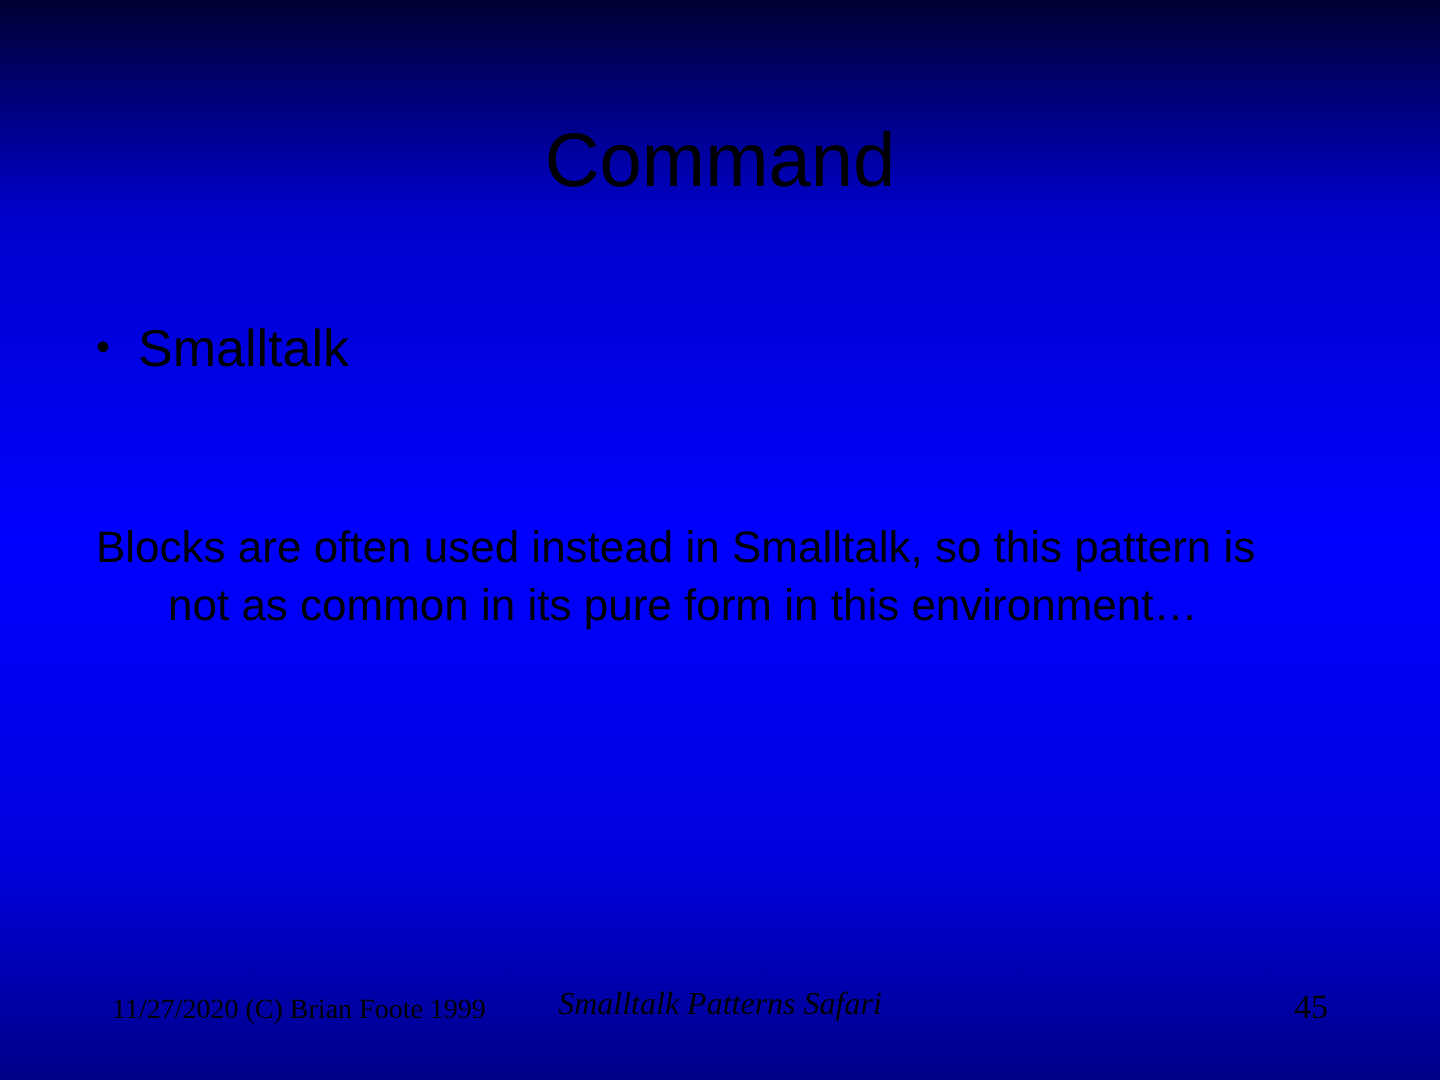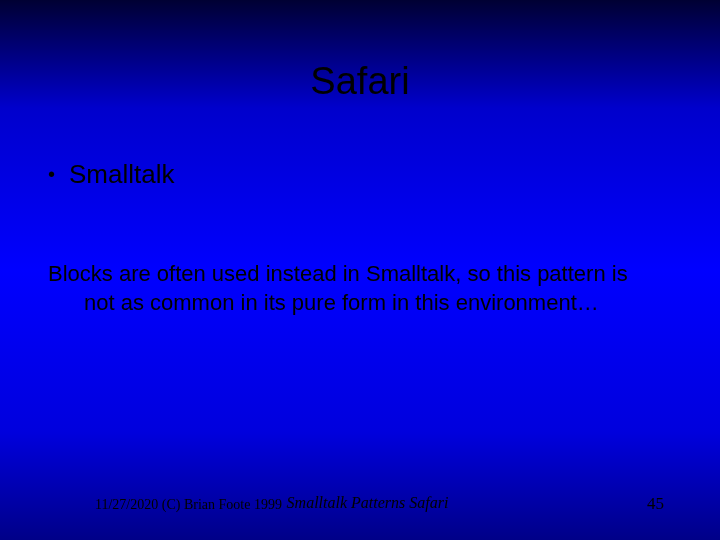--- a/index.html
+++ b/index.html
@@ -49,24 +49,23 @@
       margin-top: 32px;
     }
     .footer {
       position: absolute;
       bottom: 26px;
       left: 0;
       right: 0;
       display: flex;
       justify-content: space-between;
       align-items: baseline;
-      padding-left: 80px;
+      padding-left: 56px;
       padding-right: 56px;
       color: #000000;
-      margin-left: 15px;
     }
     .footer-left {
       font-size: 14px;
       font-family: "Times New Roman", serif;
     }
     .footer-center {
       font-size: 16px;
       font-family: Liberation Serif, serif;
       font-style: italic;
       position: absolute;
@@ -74,21 +73,21 @@
       transform: translateX(-50%);
     }
     .footer-right {
       font-size: 17px;
       font-family: "Times New Roman", serif;
     }
   </style>
 </head>
 <body>
 
-<div class="slide-title">Safari</div>
+<div class="slide-title">Command</div>
 
 <div class="bullet-section">
   <div class="bullet-item">
     <span class="bullet-dot">•</span>
     <span>Smalltalk</span>
   </div>
 </div>
 
 <div class="body-text">
   <div class="body-indent">Blocks are often used instead in Smalltalk, so this pattern is not as common in its pure form in this environment…</div>

